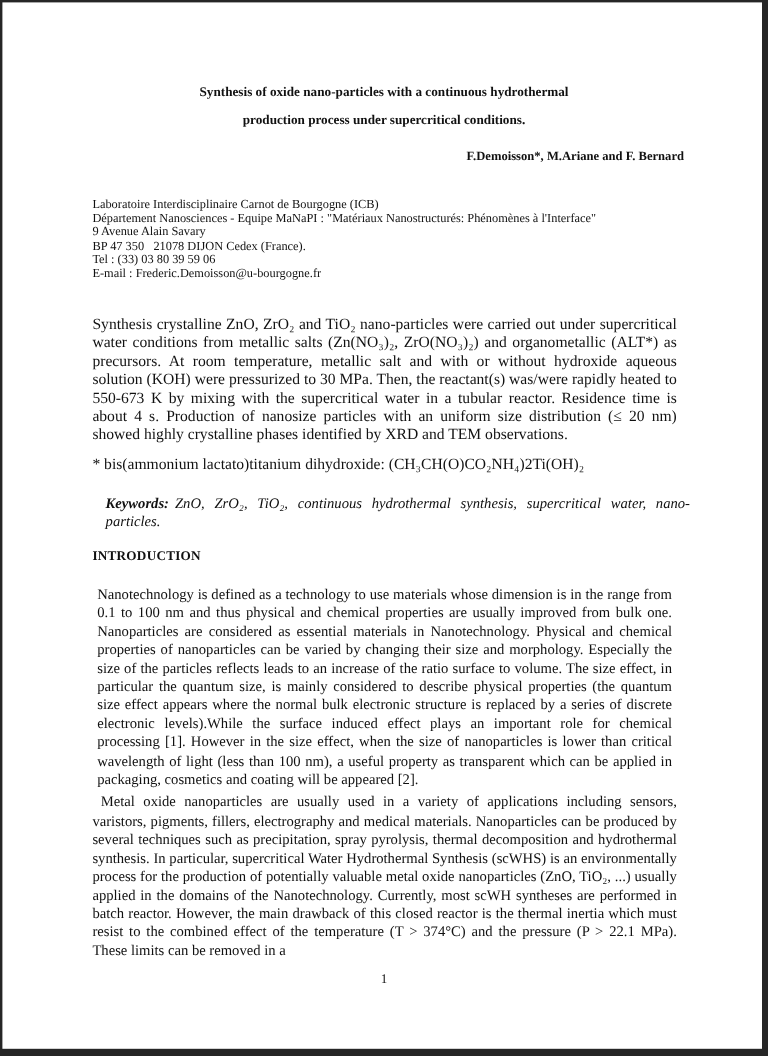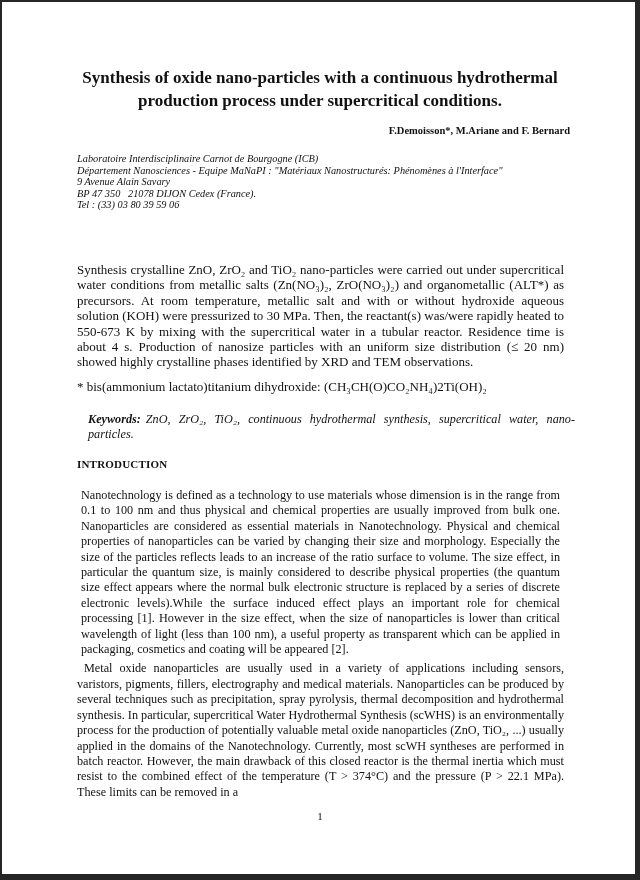--- a/index.html
+++ b/index.html
@@ -8,24 +8,24 @@
     position:relative;width:640px;height:880px;background:#ffffff;overflow:hidden;
     font-family:"Liberation Serif","DejaVu Serif",serif;color:#111111;
   }
   .edge{position:absolute;background:#262626;}
   .edge-left{left:0;top:0;width:2px;height:880px;}
   .edge-top{left:0;top:0;width:640px;height:2px;}
   .edge-right{right:0;top:0;width:5px;height:880px;}
   .edge-bottom{left:0;bottom:0;width:640px;height:6px;}
 
   .title{position:absolute;left:70px;top:66px;width:500px;text-align:center;
-         font-weight:bold;font-size:17px;line-height:23px;}
+         font-weight:bold;font-size:11px;line-height:23px;}
   .authors{position:absolute;left:70px;top:125px;width:500px;text-align:right;
            font-weight:bold;font-size:10.5px;}
-  .affiliation{position:absolute;left:77px;top:153px;font-size:10.3px;line-height:11.6px;font-style:italic;}
+  .affiliation{position:absolute;left:77px;top:165px;font-size:10.3px;line-height:11.6px;}
   .affiliation .aff-line{white-space:pre;}
 
   .abstract{position:absolute;left:77px;top:262px;width:487px;text-align:justify;
             font-size:13px;line-height:15.4px;}
   .footnote{position:absolute;left:77px;top:379px;width:487px;font-size:13px;}
   .keywords{position:absolute;left:88px;top:412px;width:487px;text-align:justify;
             font-style:italic;font-size:12.2px;line-height:15.4px;}
   .kw-label{font-weight:bold;padding-right:5px;}
 
   .intro-heading{position:absolute;left:77px;top:458px;font-weight:bold;
@@ -48,20 +48,21 @@
   </div>
 
   <div class="authors">F.Demoisson*, M.Ariane and F. Bernard</div>
 
   <div class="affiliation">
     <div class="aff-line">Laboratoire Interdisciplinaire Carnot de Bourgogne (ICB)</div>
     <div class="aff-line">Département Nanosciences - Equipe MaNaPI : "Matériaux Nanostructurés: Phénomènes à l'Interface"</div>
     <div class="aff-line">9 Avenue Alain Savary</div>
     <div class="aff-line">BP 47 350   21078 DIJON Cedex (France).</div>
     <div class="aff-line">Tel : (33) 03 80 39 59 06</div>
+    <div class="aff-line">E-mail : Frederic.Demoisson@u-bourgogne.fr</div>
   </div>
 
   <div class="abstract">Synthesis crystalline ZnO, ZrO₂ and TiO₂ nano-particles were carried out under supercritical water conditions from metallic salts (Zn(NO₃)₂, ZrO(NO₃)₂) and organometallic (ALT*) as precursors. At room temperature, metallic salt and with or without hydroxide aqueous solution (KOH) were pressurized to 30 MPa. Then, the reactant(s) was/were rapidly heated to 550-673 K by mixing with the supercritical water in a tubular reactor. Residence time is about 4 s. Production of nanosize particles with an uniform size distribution (≤ 20 nm) showed highly crystalline phases identified by XRD and TEM observations.</div>
 
   <div class="footnote">* bis(ammonium lactato)titanium dihydroxide: (CH₃CH(O)CO₂NH₄)2Ti(OH)₂</div>
 
   <div class="keywords">
     <span class="kw-label">Keywords:</span><span>ZnO, ZrO₂, TiO₂, continuous hydrothermal synthesis, supercritical water, nano-particles.</span>
   </div>
 

